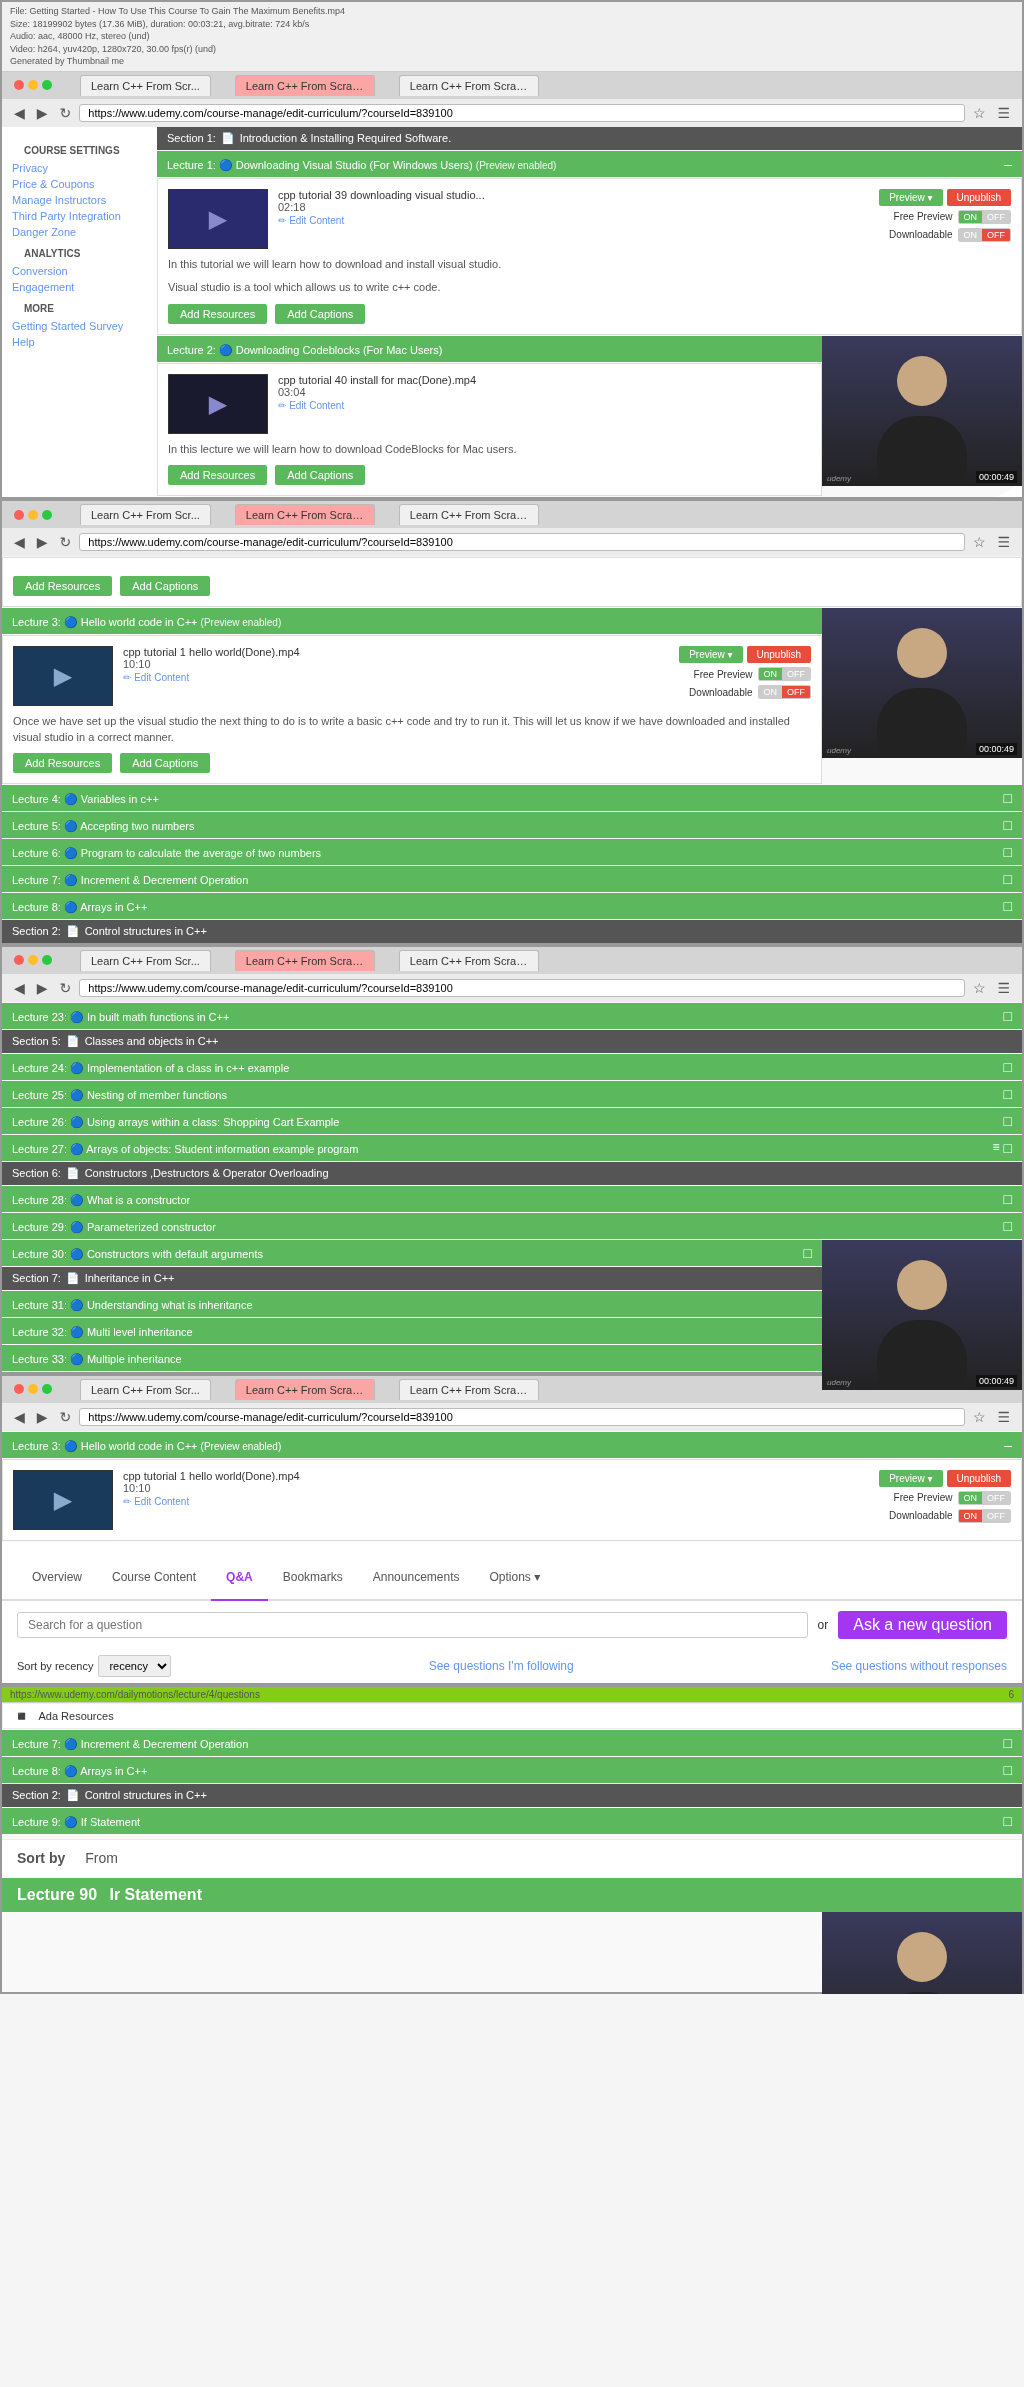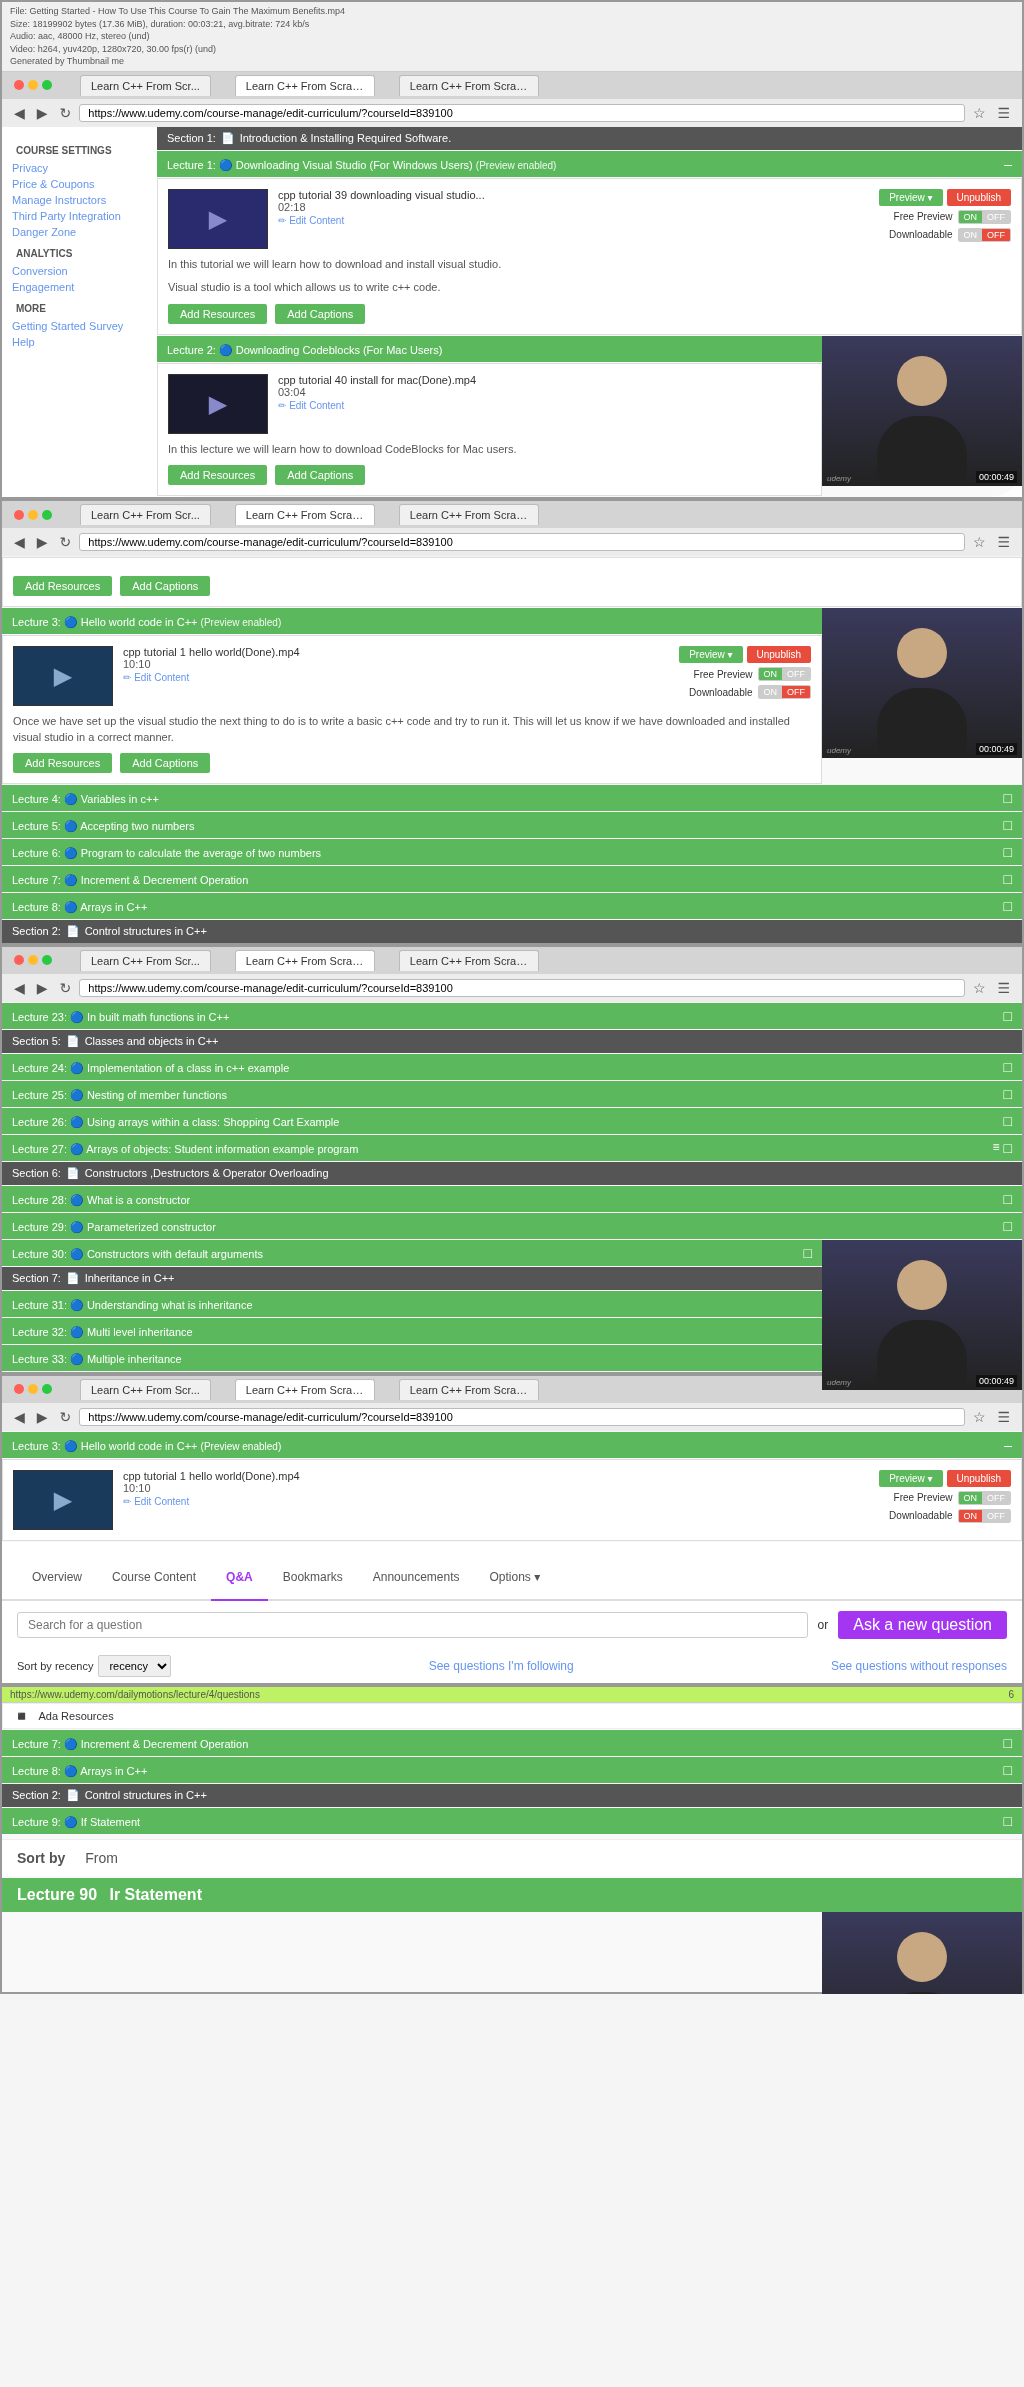--- a/index.html
+++ b/index.html
@@ -1,31 +1,31 @@
 <!DOCTYPE html>
 <html><head>
   <meta charset="utf-8">
   <style>
     * { margin: 0; padding: 0; box-sizing: border-box; }
     body { font-family: Arial, sans-serif; font-size: 12px; background: #f5f5f5; color: #333; width: 1024px; }
     .browser-tab { background: #f0f0f0; border: 1px solid #bbb; border-bottom: none; padding: 4px 10px; font-size: 11px; border-radius: 3px 3px 0 0; margin-right: 2px; cursor: pointer; max-width: 140px; white-space: nowrap; overflow: hidden; text-overflow: ellipsis; }
-    .browser-tab.active { background: #ffffff; }
+    .browser-tab.active { background: #fca5a5; }
     .browser-toolbar { display: flex; align-items: center; padding: 4px 8px; background: #ececec; gap: 4px; }
     .browser-btn { background: none; border: none; cursor: pointer; font-size: 14px; color: #555; padding: 2px 4px; }
     .url-bar { flex: 1; border: 1px solid #bbb; border-radius: 3px; padding: 2px 8px; font-size: 11px; background: #fff; }
     .browser-dots { display: flex; gap: 4px; padding: 3px 6px; }
     .dot { width: 10px; height: 10px; border-radius: 50%; cursor: pointer; }
     .dot-red { background: #ff5f57; }
     .dot-yellow { background: #ffbd2e; }
     .dot-green { background: #28ca41; }
 
     
     .app-layout { display: flex; background: #fff; }
     .sidebar { width: 155px; padding: 10px; background: #fff; font-size: 11px; flex-shrink: 0; }
-    .sidebar-section-title { font-weight: bold; color: #555; font-size: 10px; text-transform: uppercase; margin: 8px 4px 4px; }
+    .sidebar-section-title { font-weight: bold; color: #555; font-size: 10px; text-transform: uppercase; margin: 8px 12px 4px; }
     .sidebar-link { display: block; color: #6495ed; padding: 2px 0; cursor: pointer; font-size: 11px; }
 
     
     .content-area { flex: 1; padding: 0; background: #f9f9f9; border-radius: 32px; }
 
     
     .section-header { background: #555; color: #fff; padding: 5px 10px; font-size: 11px; display: flex; align-items: center; gap: 5px; }
 
     
     .lecture-row { background: #5cb85c; color: #fff; padding: 5px 10px; font-size: 11px; display: flex; align-items: flex-end; justify-content: space-between; margin: 1px 0; cursor: pointer; }
@@ -601,21 +601,21 @@
           <option>recency</option>
         </select>
       </div>
       <a class="filter-link">See questions I'm following</a>
       <a class="filter-link">See questions without responses</a>
     </div>
   </div>
 </div>
 
 <div class="full-browser" style="margin-top:0;">
-  <div style="background:#bef264; padding:2px 8px; font-size:10px; color:#555; display:flex; justify-content:space-between; align-items:center; border-bottom:1px solid #ccc;">
+  <div style="background:#84cc16; padding:2px 8px; font-size:10px; color:#555; display:flex; justify-content:space-between; align-items:center; border-bottom:1px solid #ccc;">
     <span>https://www.udemy.com/dailymotions/lecture/4/questions</span>
     <span>6</span>
   </div>
 
   <div style="background:#f9f9f9;">
 
     <div class="ada-resources-row">
       <span style="color:#999; font-size:14px;">◾</span>
       <span>Ada Resources</span>
     </div>

